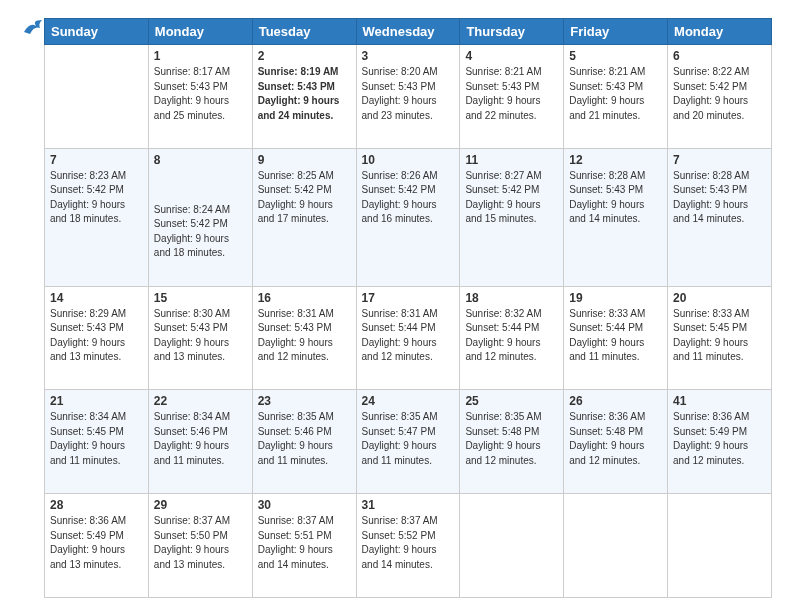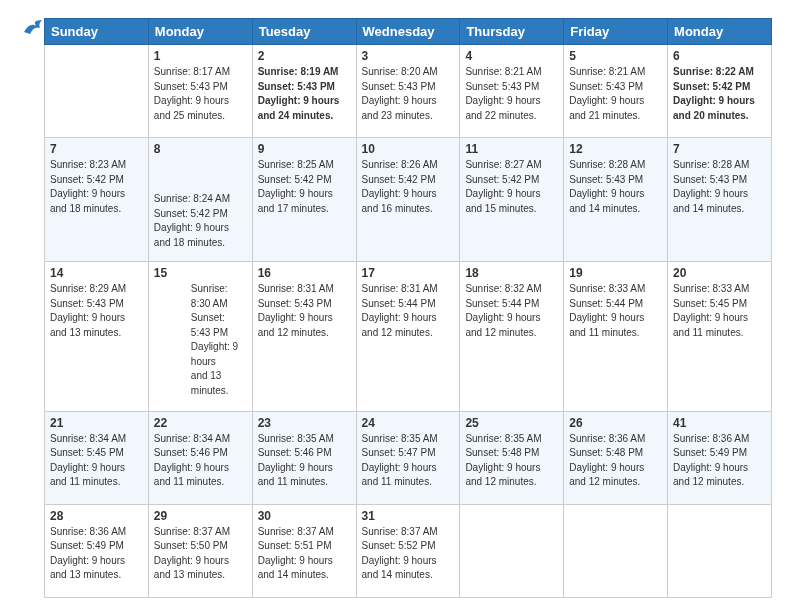--- a/index.html
+++ b/index.html
@@ -174,21 +174,21 @@
           </td>
           <td>
             <span class="day-number">5</span>
             <div class="day-info" style="white-space: pre-line;">Sunrise: 8:21 AM
 Sunset: 5:43 PM
 Daylight: 9 hours
 and 21 minutes.</div>
           </td>
           <td>
             <span class="day-number">6</span>
-            <div class="day-info" style="white-space: pre-line; font-weight: bold;">Sunrise: 8:22 AM
+            <div class="day-info" style="white-space: pre-line;">Sunrise: 8:22 AM
 Sunset: 5:42 PM
 Daylight: 9 hours
 and 20 minutes.</div>
           </td>
         </tr>
         <tr>
           <td>
             <span class="day-number">7</span>
             <div class="day-info" style="white-space: pre-line;">Sunrise: 8:23 AM
 Sunset: 5:42 PM
@@ -241,21 +241,21 @@
         <tr>
           <td>
             <span class="day-number">14</span>
             <div class="day-info" style="white-space: pre-line;">Sunrise: 8:29 AM
 Sunset: 5:43 PM
 Daylight: 9 hours
 and 13 minutes.</div>
           </td>
           <td>
             <span class="day-number">15</span>
-            <div class="day-info" style="white-space: pre-line; margin-left: 37px;">Sunrise: 8:30 AM
+            <div class="day-info" style="white-space: pre-line;">Sunrise: 8:30 AM
 Sunset: 5:43 PM
 Daylight: 9 hours
 and 13 minutes.</div>
           </td>
           <td>
             <span class="day-number">16</span>
             <div class="day-info" style="white-space: pre-line;">Sunrise: 8:31 AM
 Sunset: 5:43 PM
 Daylight: 9 hours
 and 12 minutes.</div>

